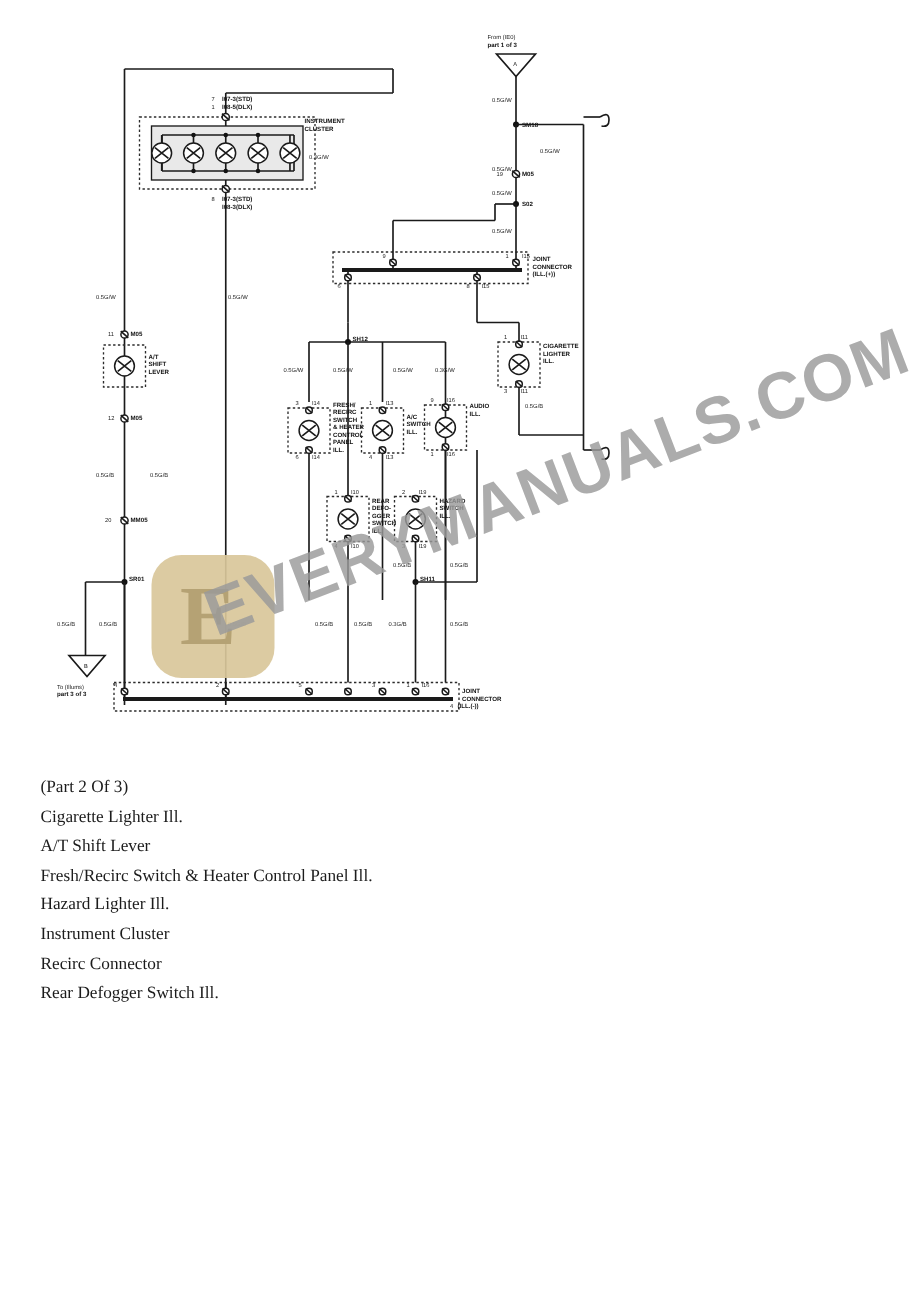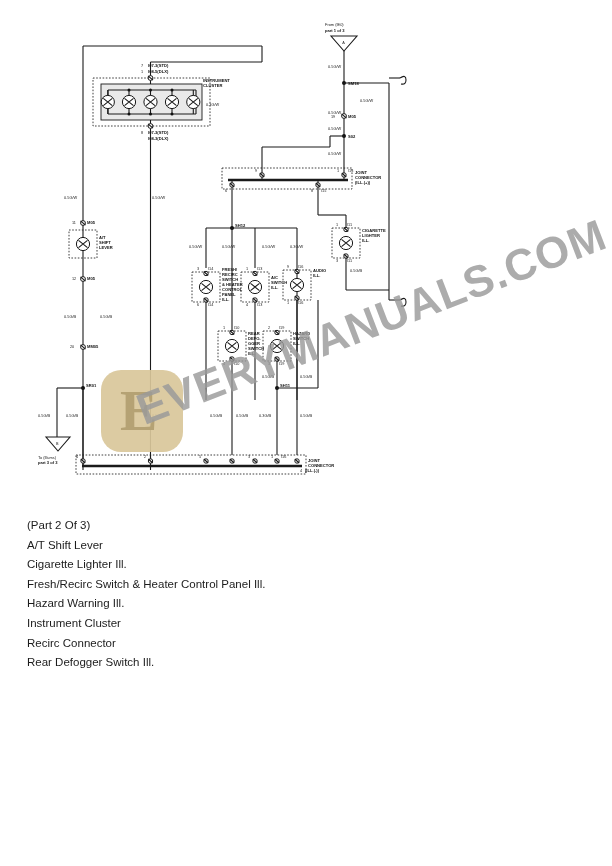--- a/index.html
+++ b/index.html
@@ -20,21 +20,21 @@
            font-size:44px;font-weight:700;letter-spacing:1px;
            color:#9a9a9a;opacity:.82;
            transform:rotate(-21deg);transform-origin:0 0;white-space:nowrap;}
   #wm-badge{position:absolute;left:5px;top:40px;width:82px;height:82px;
             border-radius:20px;background:#d9c79a;opacity:.92;}
   #wm-badge-e{position:absolute;left:24px;top:52px;
               font-size:56px;font-weight:700;color:#b5a274;
               font-family:"Liberation Serif",serif;line-height:58px;}
 
   
-  #caption{position:absolute;left:27px;top:516px;width:430px;}
+  #caption{position:absolute;left:27px;top:516px;width:430px;font-family:Liberation Serif, serif;}
   #caption .line{font-size:11.5px;line-height:19.6px;color:#1c1c1c;
                  white-space:nowrap;}
   #caption .gap{height:19.6px;}
 </style>
 </head>
 <body>
 
 <div id="page">
 
   <div id="diagram">
@@ -450,23 +450,23 @@
   </div>
 
   <div id="watermark">
     <div id="wm-badge"></div>
     <div id="wm-badge-e">E</div>
     <div id="wm-text">EVERYMANUALS.COM</div>
   </div>
 
   <div id="caption">
     <div class="line">(Part 2 Of 3)</div>
+    <div class="line">Cigarette Lighter Ill.</div>
     <div class="line">A/T Shift Lever</div>
-    <div class="line">Cigarette Lighter Ill.</div>
     <div class="line">Fresh/Recirc Switch &amp; Heater Control Panel Ill.</div>
-    <div class="line">Hazard Warning Ill.</div>
+    <div class="line">Hazard Lighter Ill.</div>
     <div class="line">Instrument Cluster</div>
     <div class="line">Recirc Connector</div>
     <div class="line">Rear Defogger Switch Ill.</div>
     <div class="gap"></div>
   </div>
 
 </div>
 
 </body></html>

